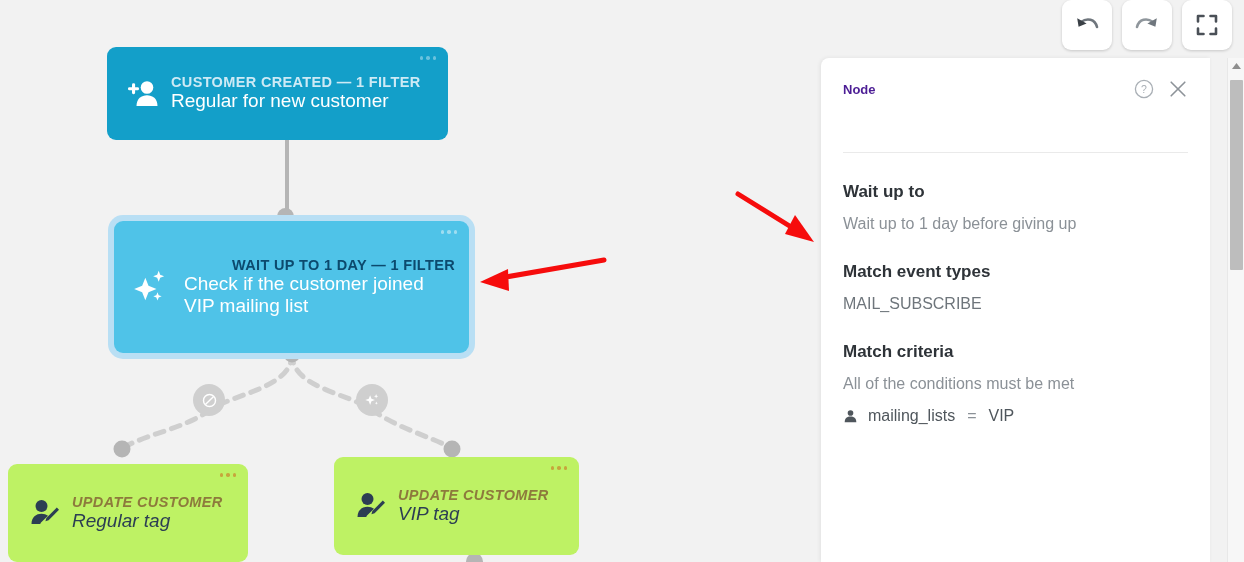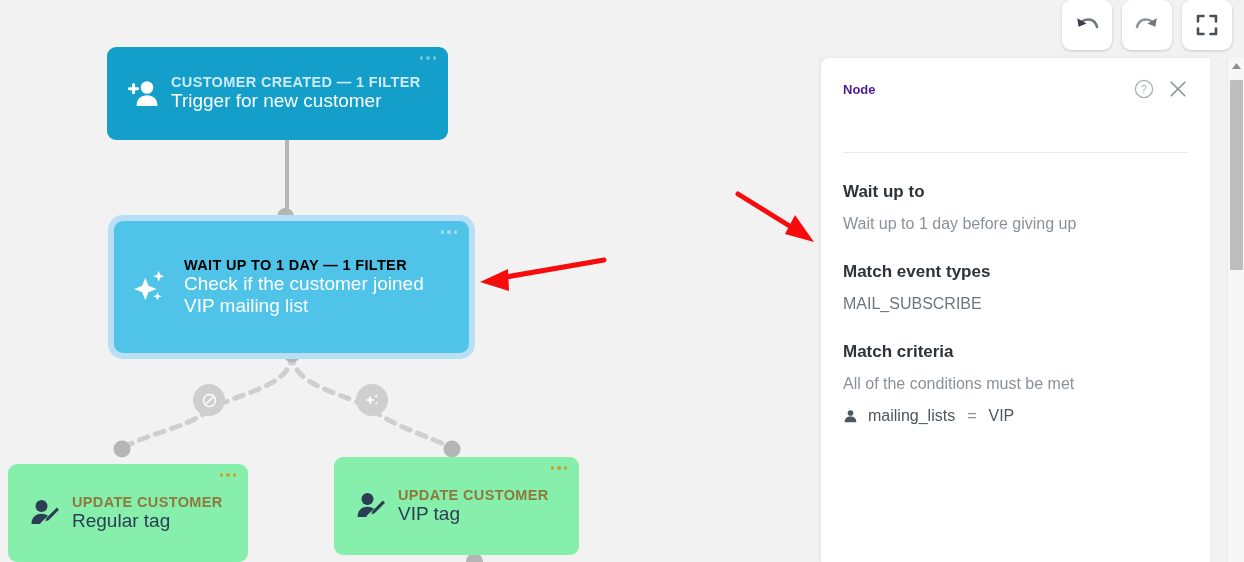--- a/index.html
+++ b/index.html
@@ -39,27 +39,27 @@
   #node-trigger .kicker { color: #cdeaf5; }
   #node-trigger .title  { color: #ffffff; }
   #node-trigger .dots i { background: #6bc2dd; }
 
   
   #node-wait {
     left: 114px; top: 221px; width: 355px; height: 132px;
     background: #4fc3e8;
     box-shadow: 0 0 0 6px #b9dff4;
   }
-  #node-wait .kicker { color: #000000; }
+  #node-wait .kicker { color: #0c4a6e; text-align: right; }
   #node-wait .title  { color: #ffffff; }
   #node-wait .dots i { background: #9fddf1; }
   #node-wait .ntext { padding-left: 10px; }
 
   
-  .node-action { background: #86efac; }
+  .node-action { background: #bef264; font-style: italic; }
   .node-action .kicker { color: #8d7a3c; }
   .node-action .title  { color: #2c3e53; font-weight: 400; }
   .node-action .dots i { background: #c6a63c; }
   #node-regular { left: 8px; top: 464px; width: 240px; height: 98px; }
   #node-vip     { left: 334px; top: 457px; width: 245px; height: 98px; }
 
   
   .cline { position: absolute; background: #b5b5b5; }
   .cdot  { position: absolute; width: 17px; height: 17px; border-radius: 50%; background: #b5b5b5; }
   .branch-badge {
@@ -169,21 +169,21 @@
       <div class="nicon">
         <svg width="34" height="30" viewBox="0 0 34 30">
           <circle cx="20" cy="8.5" r="6.3" fill="#ffffff"></circle>
           <path d="M9.5 27 C9.5 19.5 14.5 16.2 20 16.2 C25.5 16.2 30.5 19.5 30.5 27 Z" fill="#ffffff"></path>
           <rect x="1" y="8.2" width="11" height="3.1" rx="1.4" fill="#ffffff"></rect>
           <rect x="5" y="4.2" width="3.1" height="11" rx="1.4" fill="#ffffff"></rect>
         </svg>
       </div>
       <div class="ntext">
         <div class="kicker">CUSTOMER CREATED  — 1 FILTER</div>
-        <div class="title">Trigger for new customer</div>
+        <div class="title">Regular for new customer</div>
       </div>
     </div>
 
     <div class="node" id="node-wait">
       <div class="dots">
         <i></i>
         <i></i>
         <i></i>
       </div>
       <div class="nicon">

